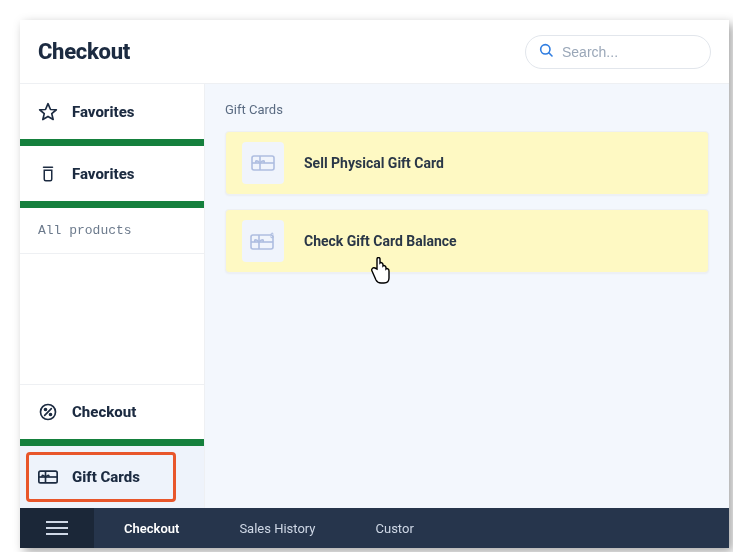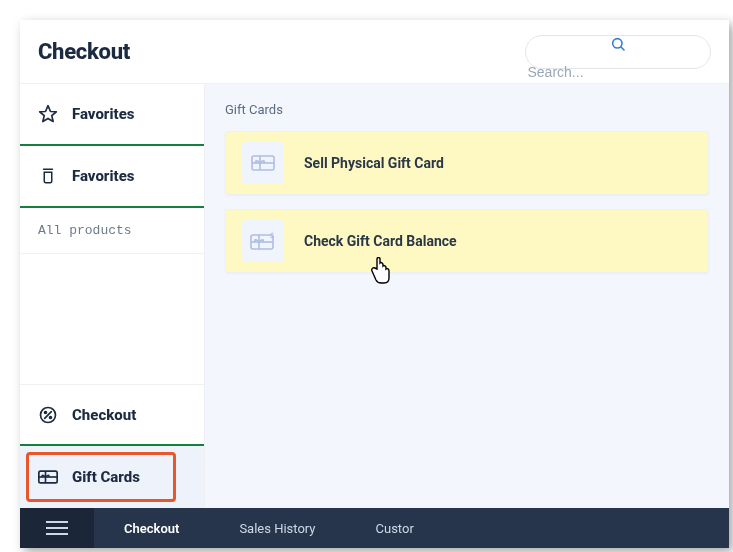--- a/index.html
+++ b/index.html
@@ -32,21 +32,20 @@
   }
   .search {
     display: flex;
     align-items: center;
     width: 186px;
     height: 34px;
     border: 1px solid #e2e6ec;
     border-radius: 18px;
     padding: 0 12px;
     gap: 8px;
-    flex-direction: column;
   }
   .search svg { width: 16px; height: 16px; }
   .search input {
     border: none; outline: none; flex: 1;
     font-size: 14px; color: #5a6b82;
     background: transparent;
   }
   .search input::placeholder { color: #9aa7b8; }
 
   
@@ -61,21 +60,21 @@
     display: flex;
     flex-direction: column;
     background: #fff;
   }
   .side-item {
     display: flex;
     align-items: center;
     gap: 14px;
     height: 62px;
     padding: 0 18px;
-    border-bottom: 2px solid #15803d;
+    border-bottom: 7px solid #15803d;
     cursor: pointer;
   }
   .side-item.sub {
     height: 46px;
     padding-left: 18px;
     font-size: 13px;
     color: #6c7a8c;
     font-weight: 400;
     border-bottom: 1px solid #eef0f3;
   }

